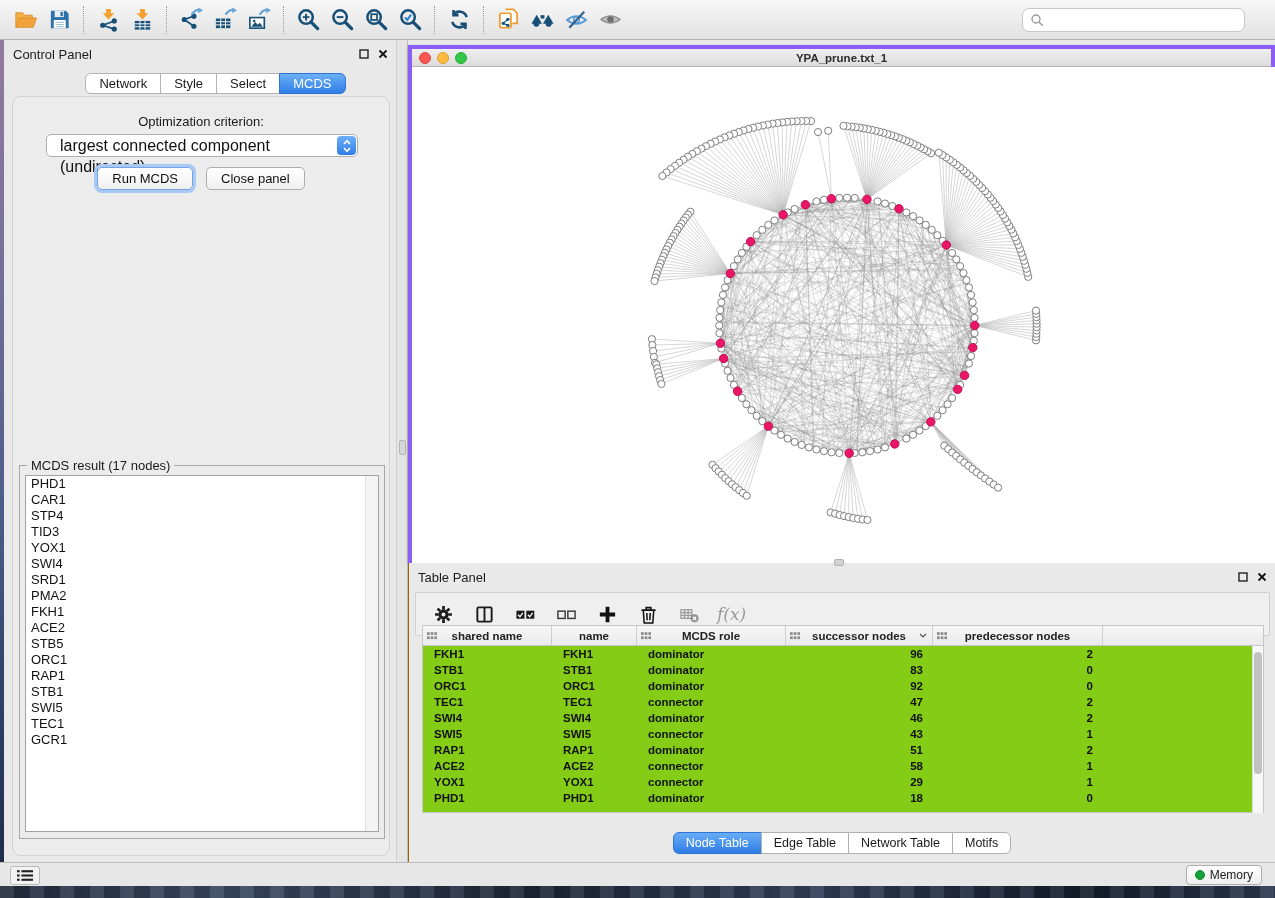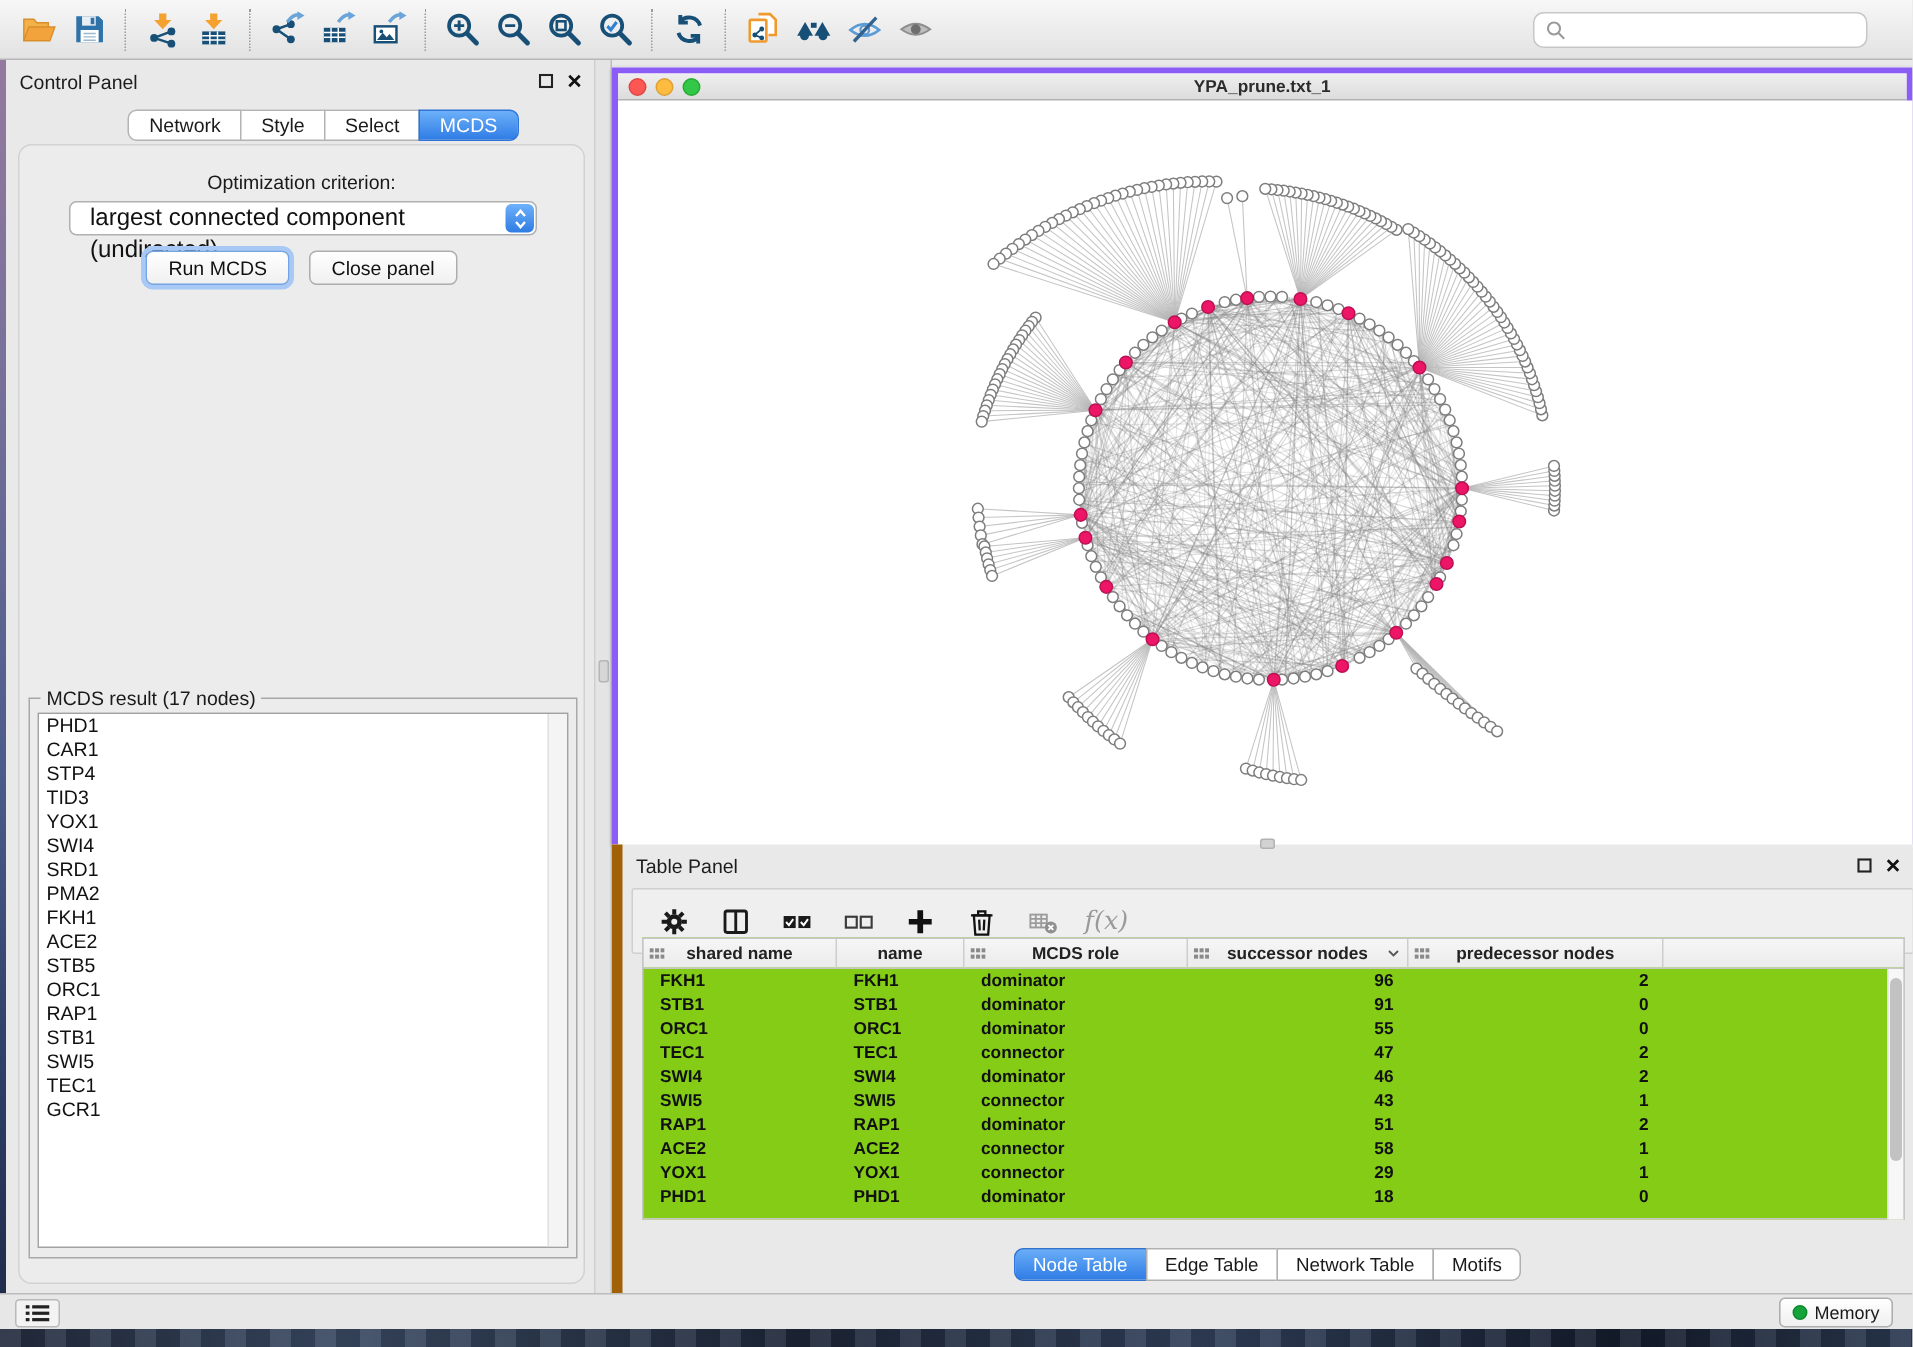--- a/index.html
+++ b/index.html
@@ -77,21 +77,21 @@
   #nw-title { font-size:11.5px; font-weight:bold; color:#2c2c2c; }
   #traffic { position:absolute; left:7px; top:3px; display:flex; gap:6px; }
   .light { width:12px; height:12px; border-radius:50%; }
   .light.red { background:#fc5753; border:1px solid #df4744; }
   .light.yellow { background:#fdbc40; border:1px solid #de9f34; }
   .light.green { background:#33c748; border:1px solid #27aa35; }
   #nw-canvas { width:865px; height:498px; background:#fff; }
 
   
   #table-panel { position:absolute; left:408px; top:563px; width:867px; height:299px; background:#e9e9e9;
-    border-left:7px solid #a16207; }
+    border-left:1px solid #a16207; }
   #tp-grip { position:absolute; left:425px; top:-4px; width:10px; height:7px; background:#d2d2d2;
     border:1px solid #b2b2b2; border-radius:2px; }
   #tp-toolbar { position:absolute; left:6px; top:29px; width:855px; height:44px; background:#efefef;
     border:1px solid #cfcfcf; border-radius:2px; display:flex; align-items:center; padding-left:14px; gap:15px; }
   .tpbtn { width:26px; height:26px; display:flex; align-items:center; justify-content:center; }
   .tpbtn svg { width:21px; height:21px; }
   #fx-label { font-style:italic; font-family:"DejaVu Serif", serif; font-size:17px; color:#9a9a9a; }
 
   #node-table { position:absolute; left:13px; top:62px; width:842px; height:188px; background:#84cc16;
     border:1px solid #c6c6c6;font-weight:bold; }
@@ -1465,28 +1465,28 @@
           <div class="td left" style="width: 129px;">FKH1</div>
           <div class="td left" style="width: 85px;">FKH1</div>
           <div class="td left" style="width: 149px;">dominator</div>
           <div class="td right" style="width: 147px;">96</div>
           <div class="td right" style="width: 170px;">2</div>
         </div>
         <div class="tr">
           <div class="td left" style="width: 129px;">STB1</div>
           <div class="td left" style="width: 85px;">STB1</div>
           <div class="td left" style="width: 149px;">dominator</div>
-          <div class="td right" style="width: 147px;">91</div>
+          <div class="td right" style="width: 147px;">83</div>
           <div class="td right" style="width: 170px;">0</div>
         </div>
         <div class="tr">
           <div class="td left" style="width: 129px;">ORC1</div>
           <div class="td left" style="width: 85px;">ORC1</div>
           <div class="td left" style="width: 149px;">dominator</div>
-          <div class="td right" style="width: 147px;">55</div>
+          <div class="td right" style="width: 147px;">92</div>
           <div class="td right" style="width: 170px;">0</div>
         </div>
         <div class="tr">
           <div class="td left" style="width: 129px;">TEC1</div>
           <div class="td left" style="width: 85px;">TEC1</div>
           <div class="td left" style="width: 149px;">connector</div>
           <div class="td right" style="width: 147px;">47</div>
           <div class="td right" style="width: 170px;">2</div>
         </div>
         <div class="tr">

